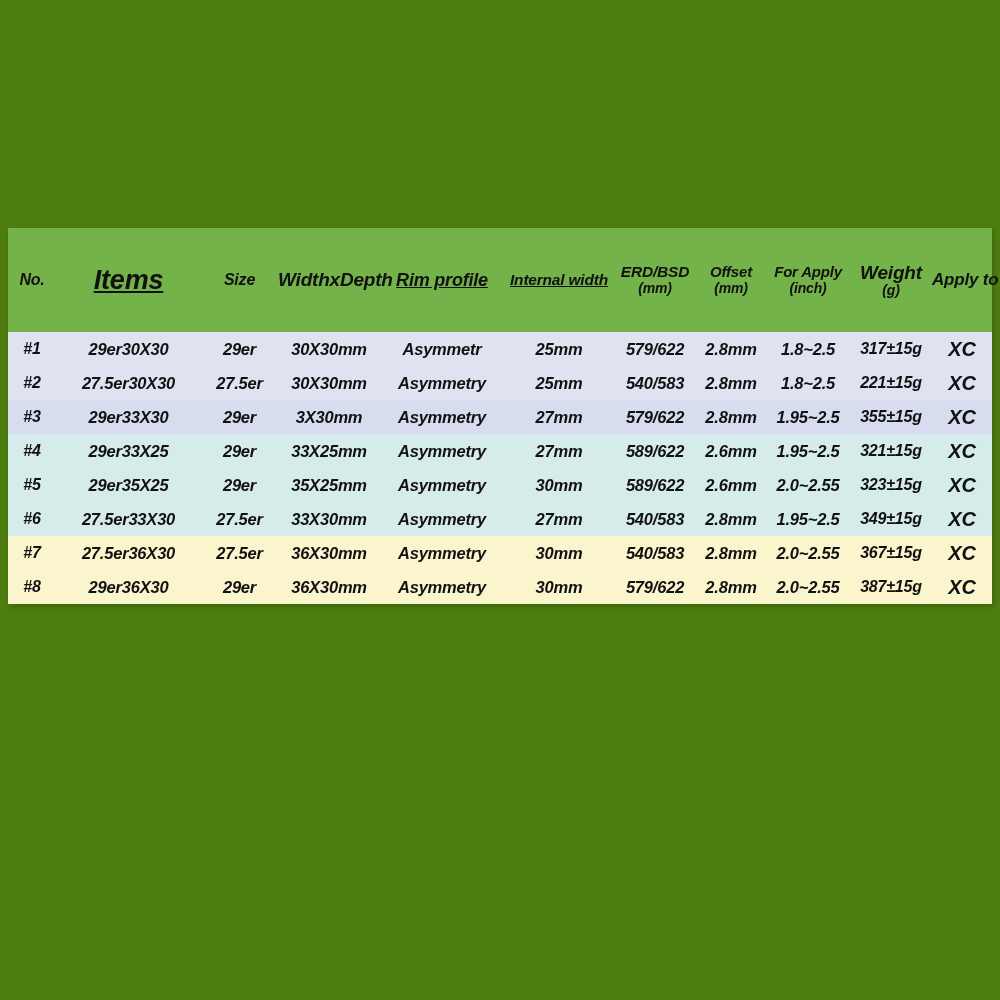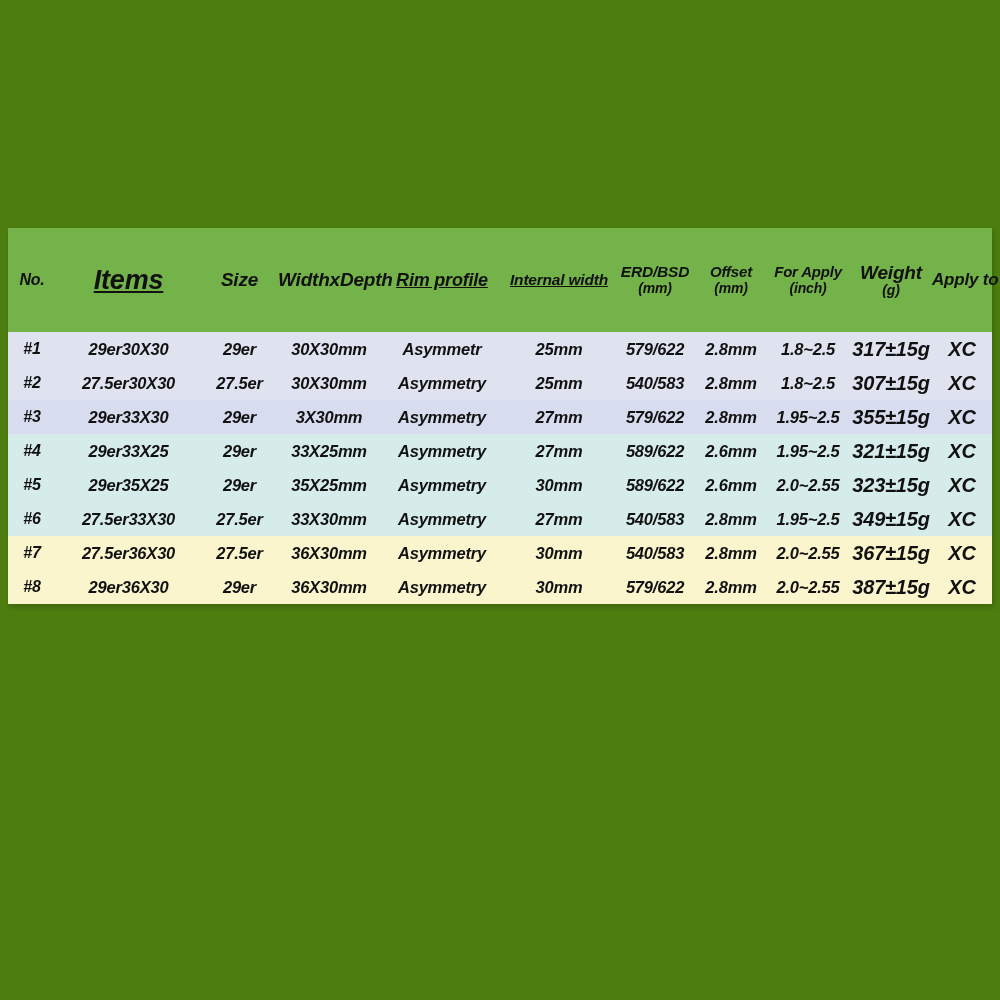--- a/index.html
+++ b/index.html
@@ -57,39 +57,39 @@
   }
   thead th .hdr-main {
     display: block;
   }
   thead th .hdr-unit {
     display: block;
     font-size: 14px;
   }
   th.h-no    { font-size: 16px; }
   th.h-items { font-size: 27px; letter-spacing: -0.5px; text-decoration: underline; }
-  th.h-size  { font-size: 19px; }
+  th.h-size  { font-size: 16px; }
   th.h-wxd   { font-size: 19px; }
   th.h-rim   { font-size: 18px; text-decoration: underline; }
   th.h-iw    { font-size: 15.5px; text-decoration: underline; }
   th.h-erd   { font-size: 15.5px; }
   th.h-off   { font-size: 15px; }
   th.h-tire  { font-size: 15px; }
   th.h-wt    { font-size: 19px; }
   th.h-apply { font-size: 17px; }
 
   
   tbody tr {
     height: 34px;
   }
   tbody td {
     font-size: 16.5px;
   }
   tbody td.c-no     { font-size: 16px; }
-  tbody td.c-weight { font-size: 20px; }
+  tbody td.c-weight { font-size: 16px; }
   tbody td.c-apply  { font-size: 20px; }
 
   tr.band-a  { background: #dfe3f0; }
   tr.band-a2 { background: #d7dcee; }
   tr.band-b  { background: #d6ecea; }
   tr.band-c  { background: #faf5cd; }
 
   
   col.w-no     { width: 48px;  }
   col.w-items  { width: 145px; }
@@ -182,21 +182,21 @@
         <tr class="band-a">
           <td class="c-no">#2</td>
           <td class="c-items">27.5er30X30</td>
           <td class="c-size">27.5er</td>
           <td class="c-wxd">30X30mm</td>
           <td class="c-rim">Asymmetry</td>
           <td class="c-iw">25mm</td>
           <td class="c-erd">540/583</td>
           <td class="c-offset">2.8mm</td>
           <td class="c-tire">1.8~2.5</td>
-          <td class="c-weight">307±15g</td>
+          <td class="c-weight">221±15g</td>
           <td class="c-apply">XC</td>
         </tr>
         <tr class="band-a2">
           <td class="c-no">#3</td>
           <td class="c-items">29er33X30</td>
           <td class="c-size">29er</td>
           <td class="c-wxd">3X30mm</td>
           <td class="c-rim">Asymmetry</td>
           <td class="c-iw">27mm</td>
           <td class="c-erd">579/622</td>

